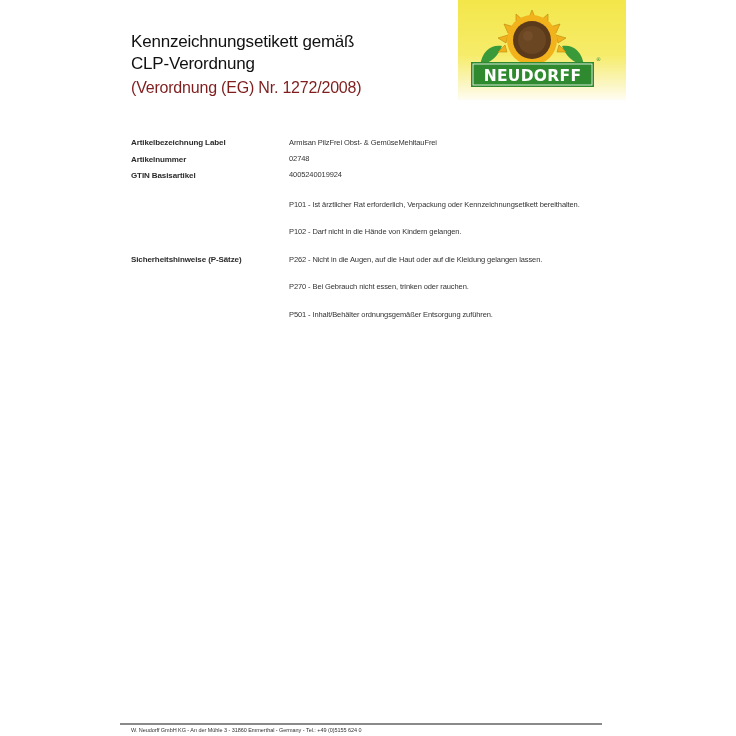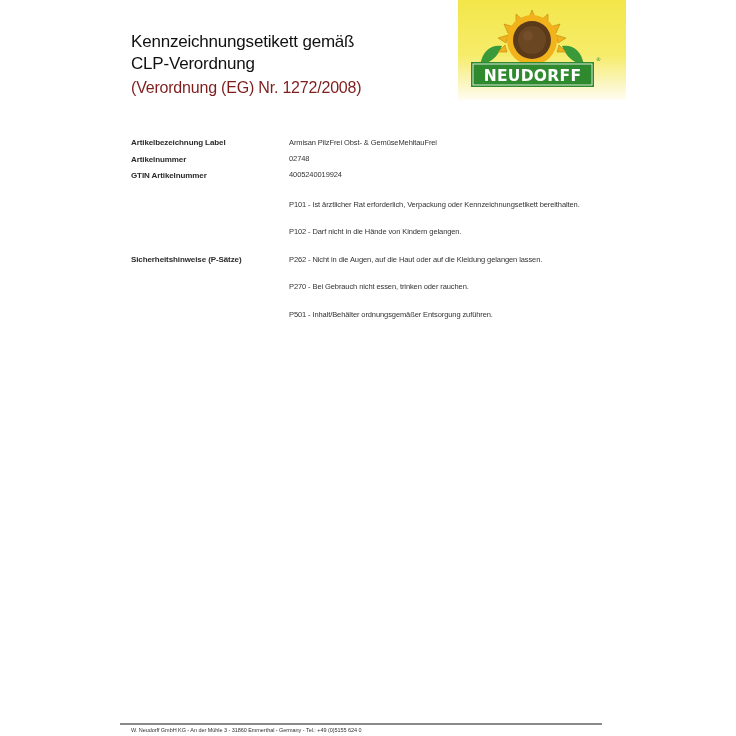--- a/index.html
+++ b/index.html
@@ -65,21 +65,21 @@
         <p>Armisan PilzFrei Obst- &amp; GemüseMehltauFrei</p>
       </div>
   </div>
   <div class="row r1">
     <div class="label">Artikelnummer</div>
     <div class="value">
         <p>02748</p>
       </div>
   </div>
   <div class="row r2">
-    <div class="label">GTIN Artikelnummer</div>
+    <div class="label">GTIN Basisartikel</div>
     <div class="value">
         <p>4005240019924</p>
       </div>
   </div>
   <div class="row r4">
     <div class="label">Sicherheitshinweise (P-Sätze)</div>
     <div class="value">
       <p>P101 - Ist ärztlicher Rat erforderlich, Verpackung oder Kennzeichnungsetikett bereithalten.</p>
       <p>P102 - Darf nicht in die Hände von Kindern gelangen.</p>
       <p>P262 - Nicht in die Augen, auf die Haut oder auf die Kleidung gelangen lassen.</p>

